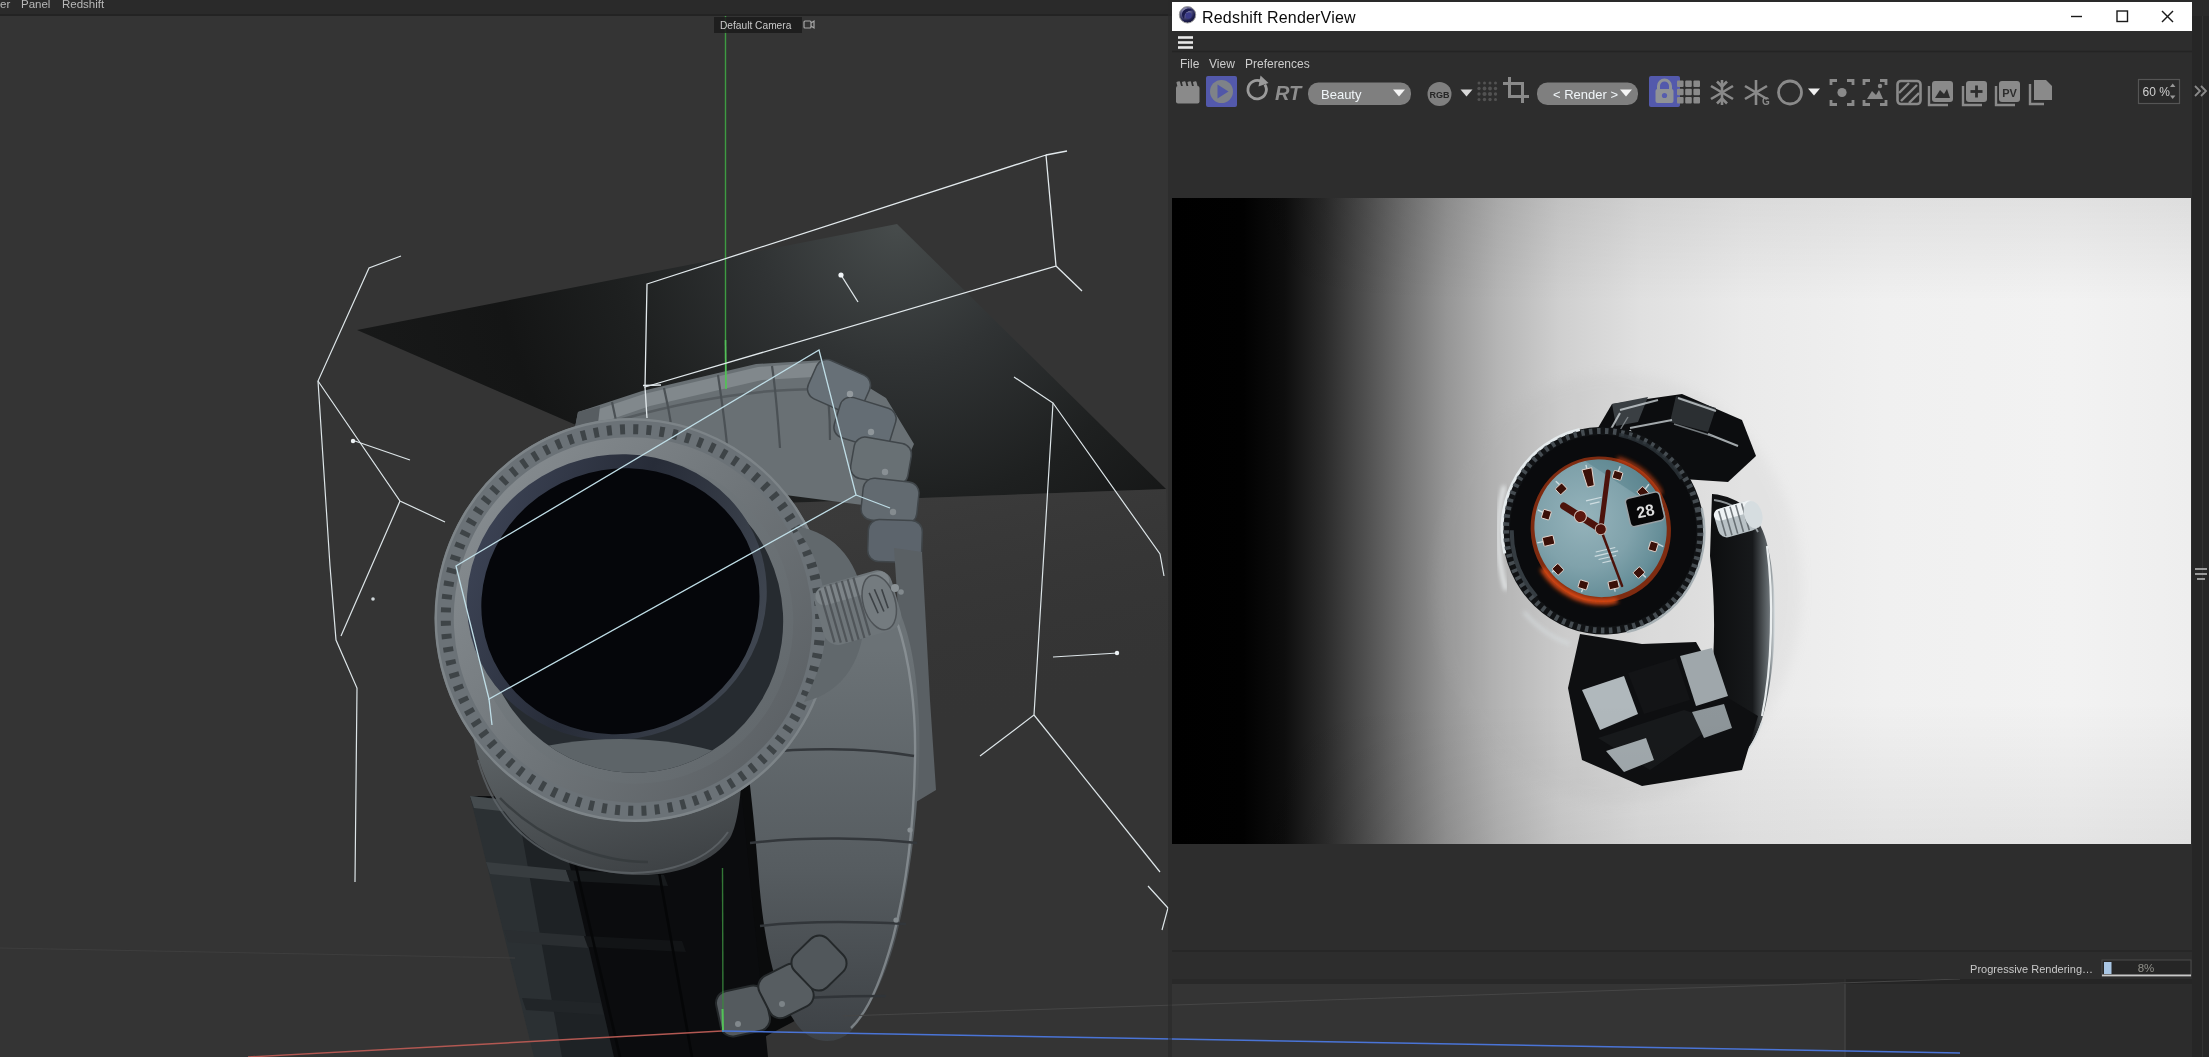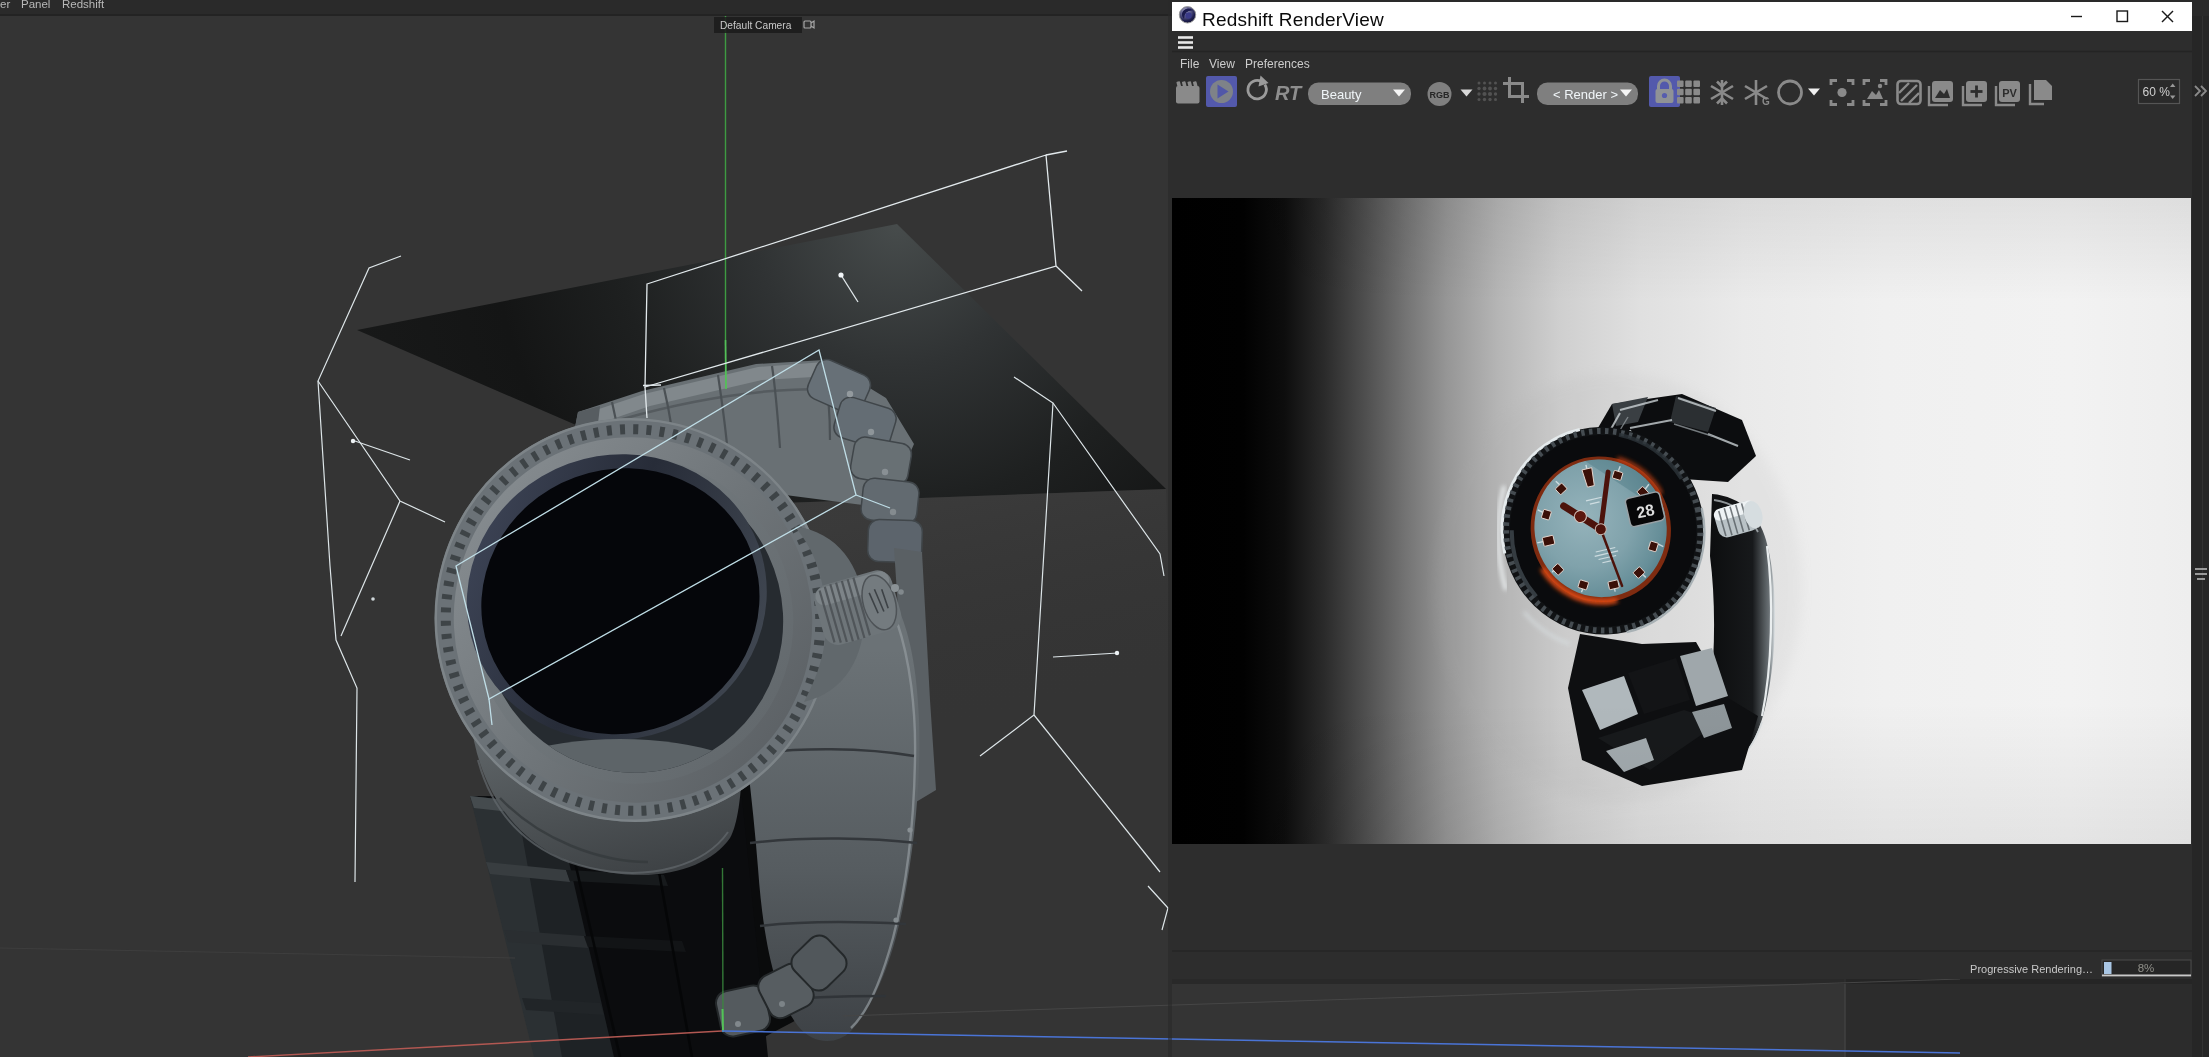--- a/index.html
+++ b/index.html
@@ -1,21 +1,21 @@
 <!DOCTYPE html>
 <html><head>
 <meta charset="utf-8">
 <style>
   html,body{margin:0;padding:0;}
   body{width:2209px;height:1057px;overflow:hidden;background:#343434;font-family:"Liberation Sans",sans-serif;}
   #stage{position:relative;width:2209px;height:877px;background:#343434;}
   #vp{position:absolute;left:0;top:0;}
   #win{position:absolute;left:1172px;top:2px;width:1020px;height:977px;background:#2d2d2d;}
   #titlebar{position:absolute;left:0;top:0;width:1020px;height:29px;background:#ffffff;}
-  #title{position:absolute;left:30px;top:7px;font-size:19px;color:#0a0a0a;letter-spacing:0.2px;}
+  #title{position:absolute;left:30px;top:7px;font-size:16px;color:#0a0a0a;letter-spacing:0.2px;}
   #render{position:absolute;left:0;top:196px;width:1019px;height:646px;
     background:linear-gradient(90deg,#000000 0%,#010101 7%,#0d0d0d 11%,#2b2b2b 15%,#4f4f4f 19%,#747474 23%,#969696 27%,#b5b5b5 32%,#cfcfcf 38%,#e0e0e0 46%,#eaeaea 56%,#f0f0f0 70%,#f2f2f2 88%,#eeeeee 100%);}
   #wover{position:absolute;left:0;top:0;}
   #render:after{content:"";position:absolute;left:0;top:0;width:1019px;height:646px;
     background:linear-gradient(180deg,rgba(0,0,0,0.07) 0%,rgba(0,0,0,0) 16%,rgba(0,0,0,0) 78%,rgba(0,0,0,0.06) 100%);}
 </style>
 </head>
 <body>
 <div id="stage">
   <svg id="vp" width="2209" height="1057" viewBox="0 0 2209 1057">

